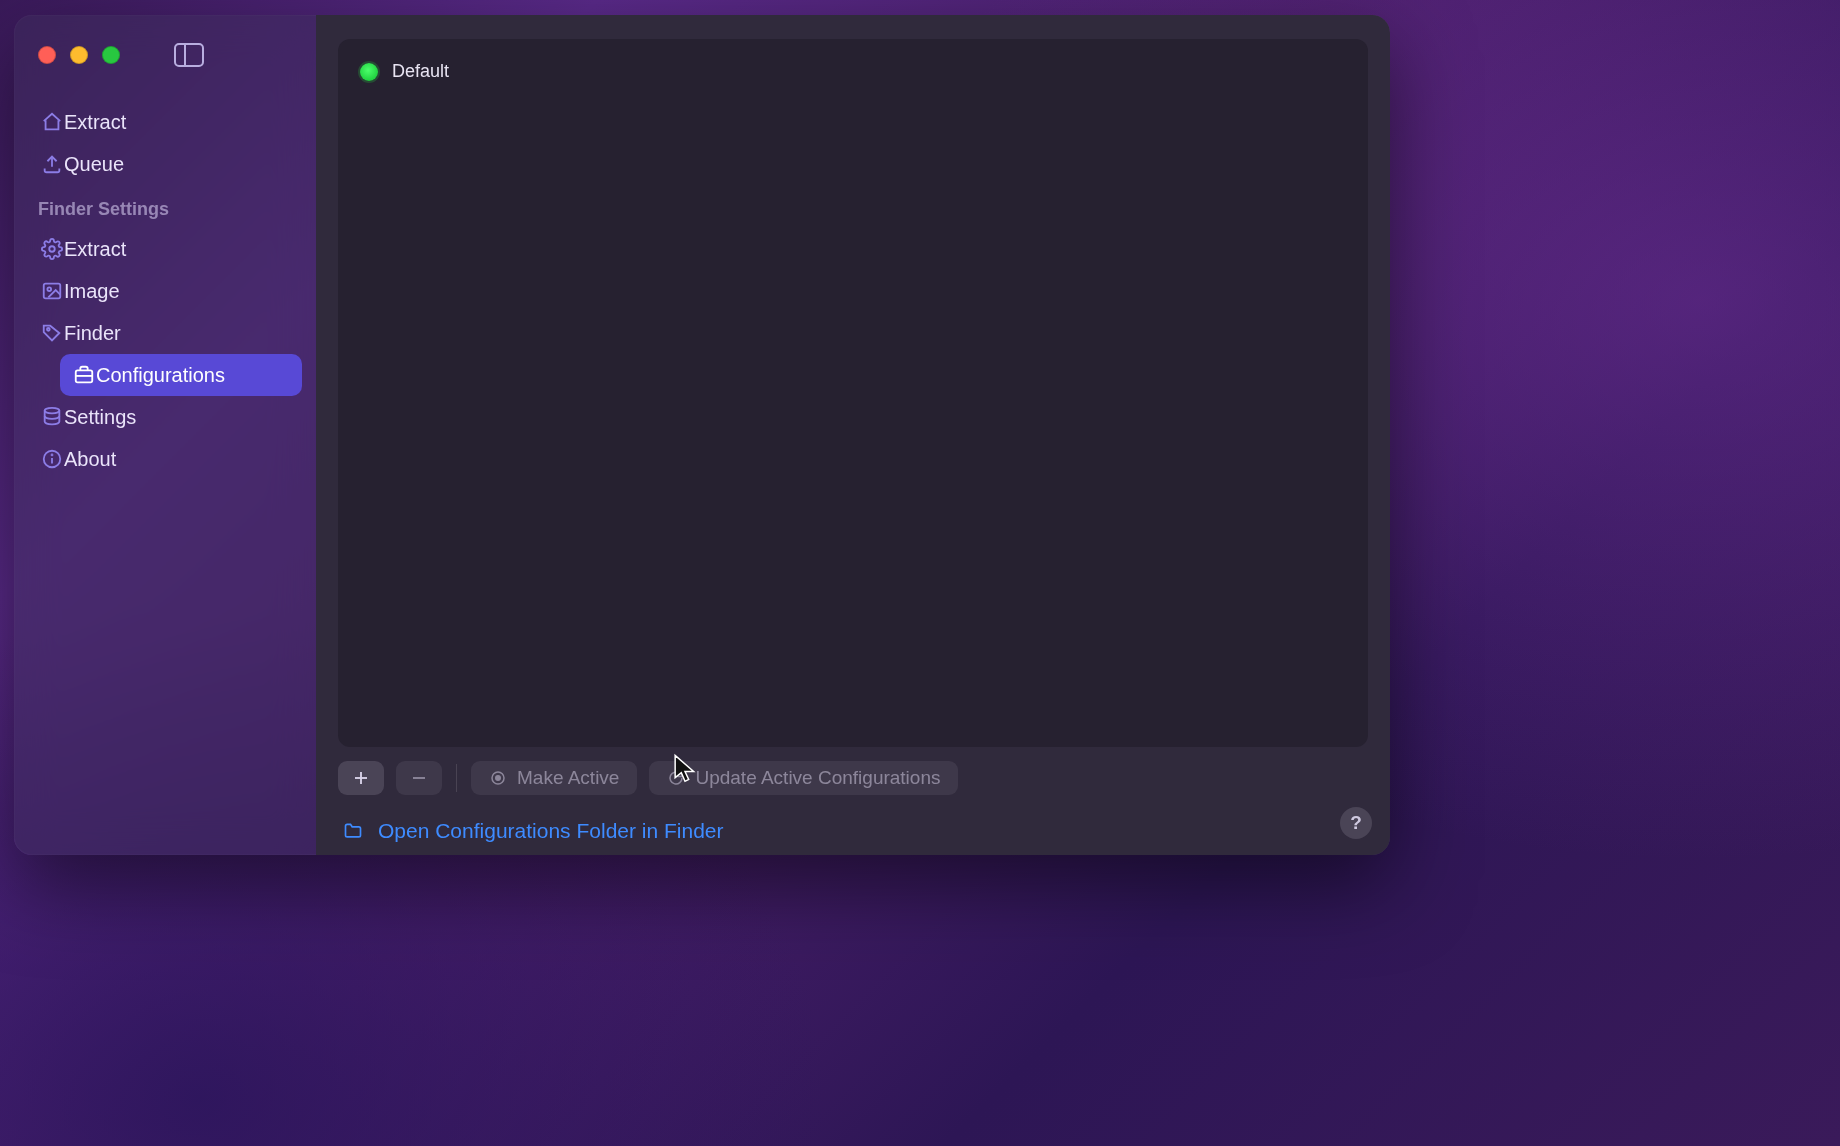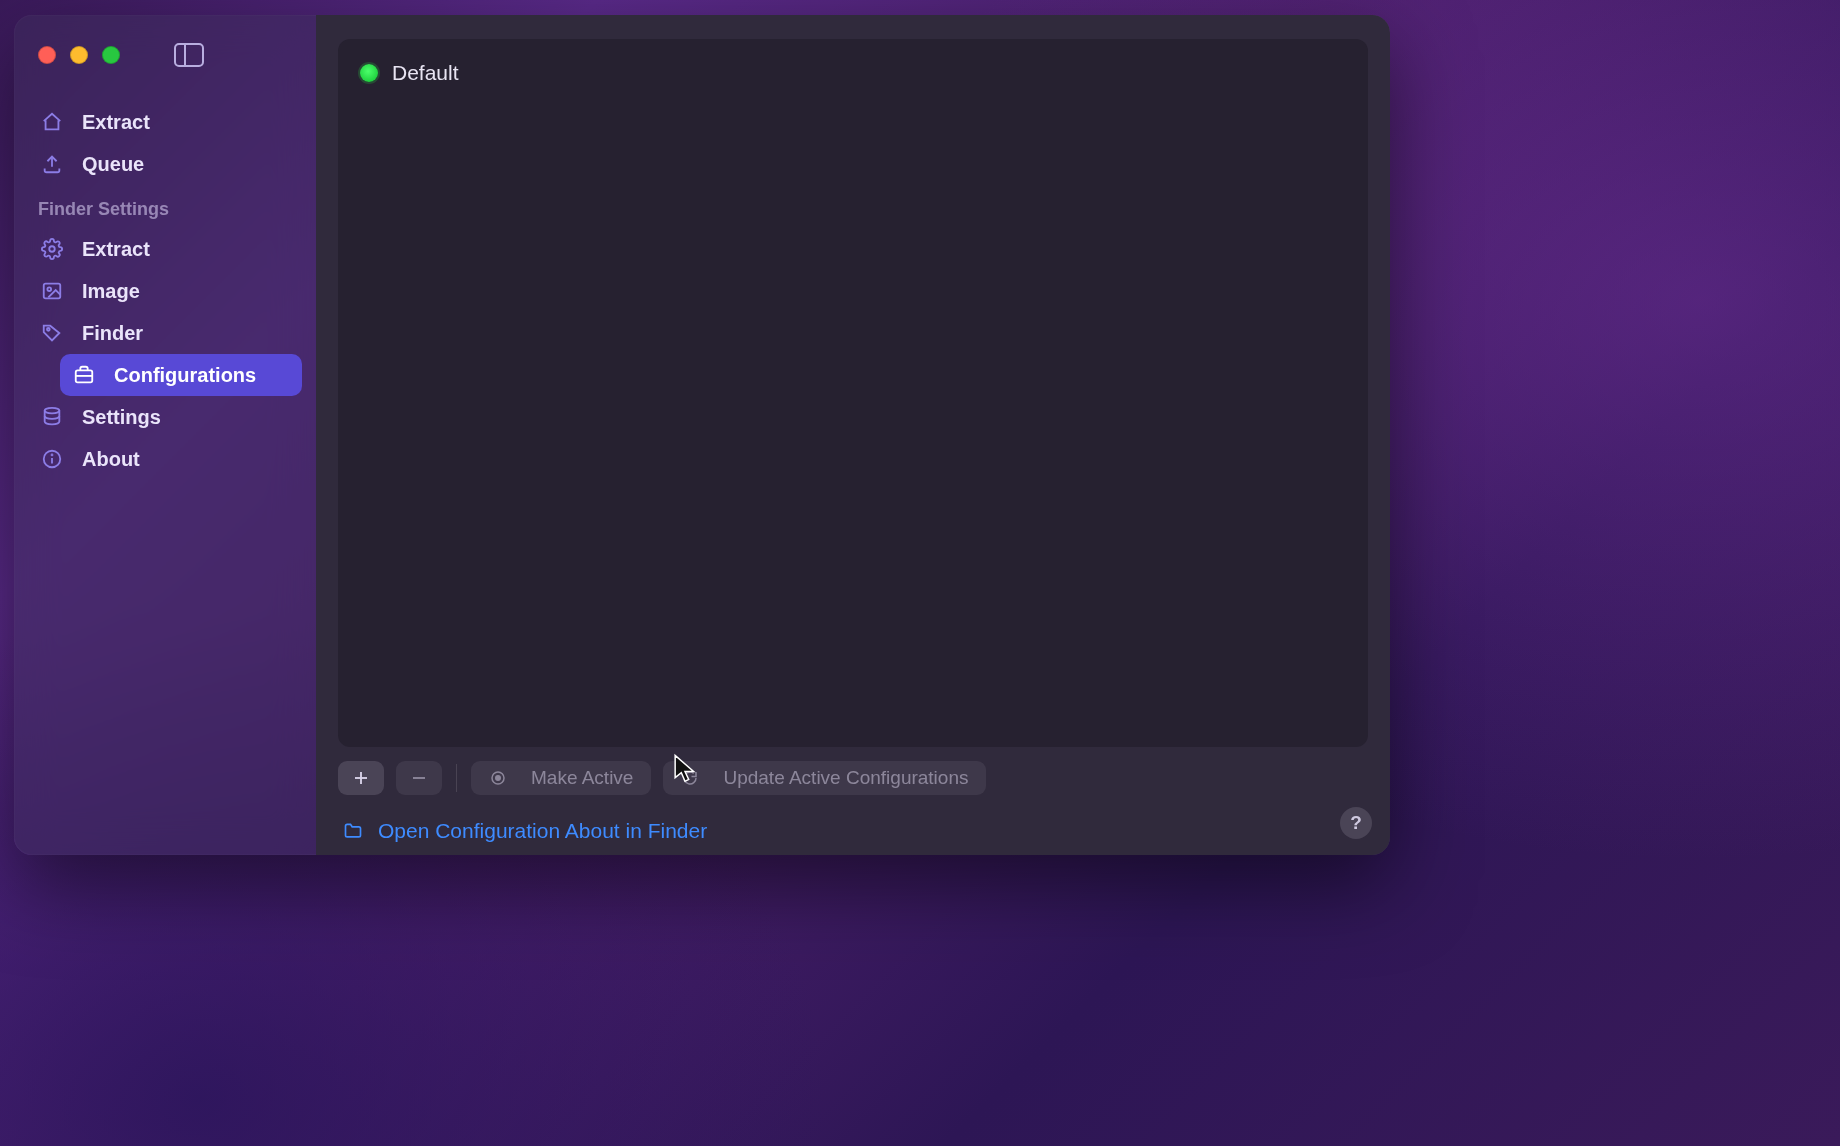--- a/index.html
+++ b/index.html
@@ -52,28 +52,27 @@
     display: flex; align-items: center; justify-content: center;
   }
   .nav { padding: 18px 14px 0 14px; }
   .nav-section-label {
     color: rgba(210,200,235,0.6);
     font-size: 18px; font-weight: 600;
     padding: 14px 10px 8px 10px;
   }
   .nav-item {
     display: flex; align-items: center;
-    gap: 18px;
+    gap: 0;
     padding: 8px 12px;
     border-radius: 10px;
     color: #eae4fa;
     font-size: 20px;
     cursor: default;
     height: 42px;
-    font-weight: bold;
   }
   .nav-item.selected {
     background: #5849d6;
     color: #ffffff;
     margin-left: 32px;
   }
   .nav-item .icon {
     width: 24px; height: 24px;
     color: #8c7de6;
     display: flex; align-items: center; justify-content: center;
@@ -106,41 +105,41 @@
   }
   .list-box {
     flex: 1;
     background: #262130;
     border-radius: 12px;
     padding: 18px 22px;
     overflow: auto;
   }
   .config-row {
     display: flex; align-items: center; gap: 14px;
-    color: #e8e4f2; font-size: 21px;
+    color: #e8e4f2; font-size: 18px;
     padding: 4px 0;
   }
   .active-dot {
     width: 18px; height: 18px; border-radius: 50%;
     background: radial-gradient(circle at 45% 40%, #4bff6a, #0fbf2e);
     box-shadow: 0 0 0 2px rgba(40,200,64,0.25);
   }
   .toolbar-row {
     display: flex; align-items: center; gap: 12px;
     padding: 14px 0 0 0;
   }
   .btn {
     background: #4a4456;
     border: none;
     border-radius: 9px;
     color: #d8d2e8;
     font-size: 19px;
     height: 34px;
     display: inline-flex; align-items: center; justify-content: center;
-    gap: 24px;
+    gap: 10px;
     padding: 0 18px;
     cursor: default;
   }
   .btn.icon-only { width: 46px; padding: 0; }
   .btn.disabled { opacity: 0.55; }
   .vsep {
     width: 1px; height: 28px; background: rgba(255,255,255,0.12);
     margin: 0 2px;
   }
   .link-row {
@@ -321,21 +320,21 @@
           <span>Update Active Configurations</span>
         </button>
       </div>
 
       <div class="link-row">
         <span class="icon">
           <svg width="22" height="20" viewBox="0 0 24 24" fill="none" stroke="currentColor" stroke-width="2">
               <path d="M3 6a2 2 0 0 1 2-2h4l2 3h8a2 2 0 0 1 2 2v8a2 2 0 0 1-2 2H5a2 2 0 0 1-2-2z"></path>
             </svg>
         </span>
-        <span>Open Configuration About in Finder</span>
+        <span>Open Configurations Folder in Finder</span>
       </div>
     </div>
 
     <div class="help-btn">
       <span>?</span>
     </div>
 
     <div class="cursor">
       <svg width="26" height="32" viewBox="0 0 20 26">
         <path d="M2 2 L2 20 L7 16 L10 23 L13 21.5 L10 15 L17 15 Z" fill="#111" stroke="#fff" stroke-width="1.2"></path>

